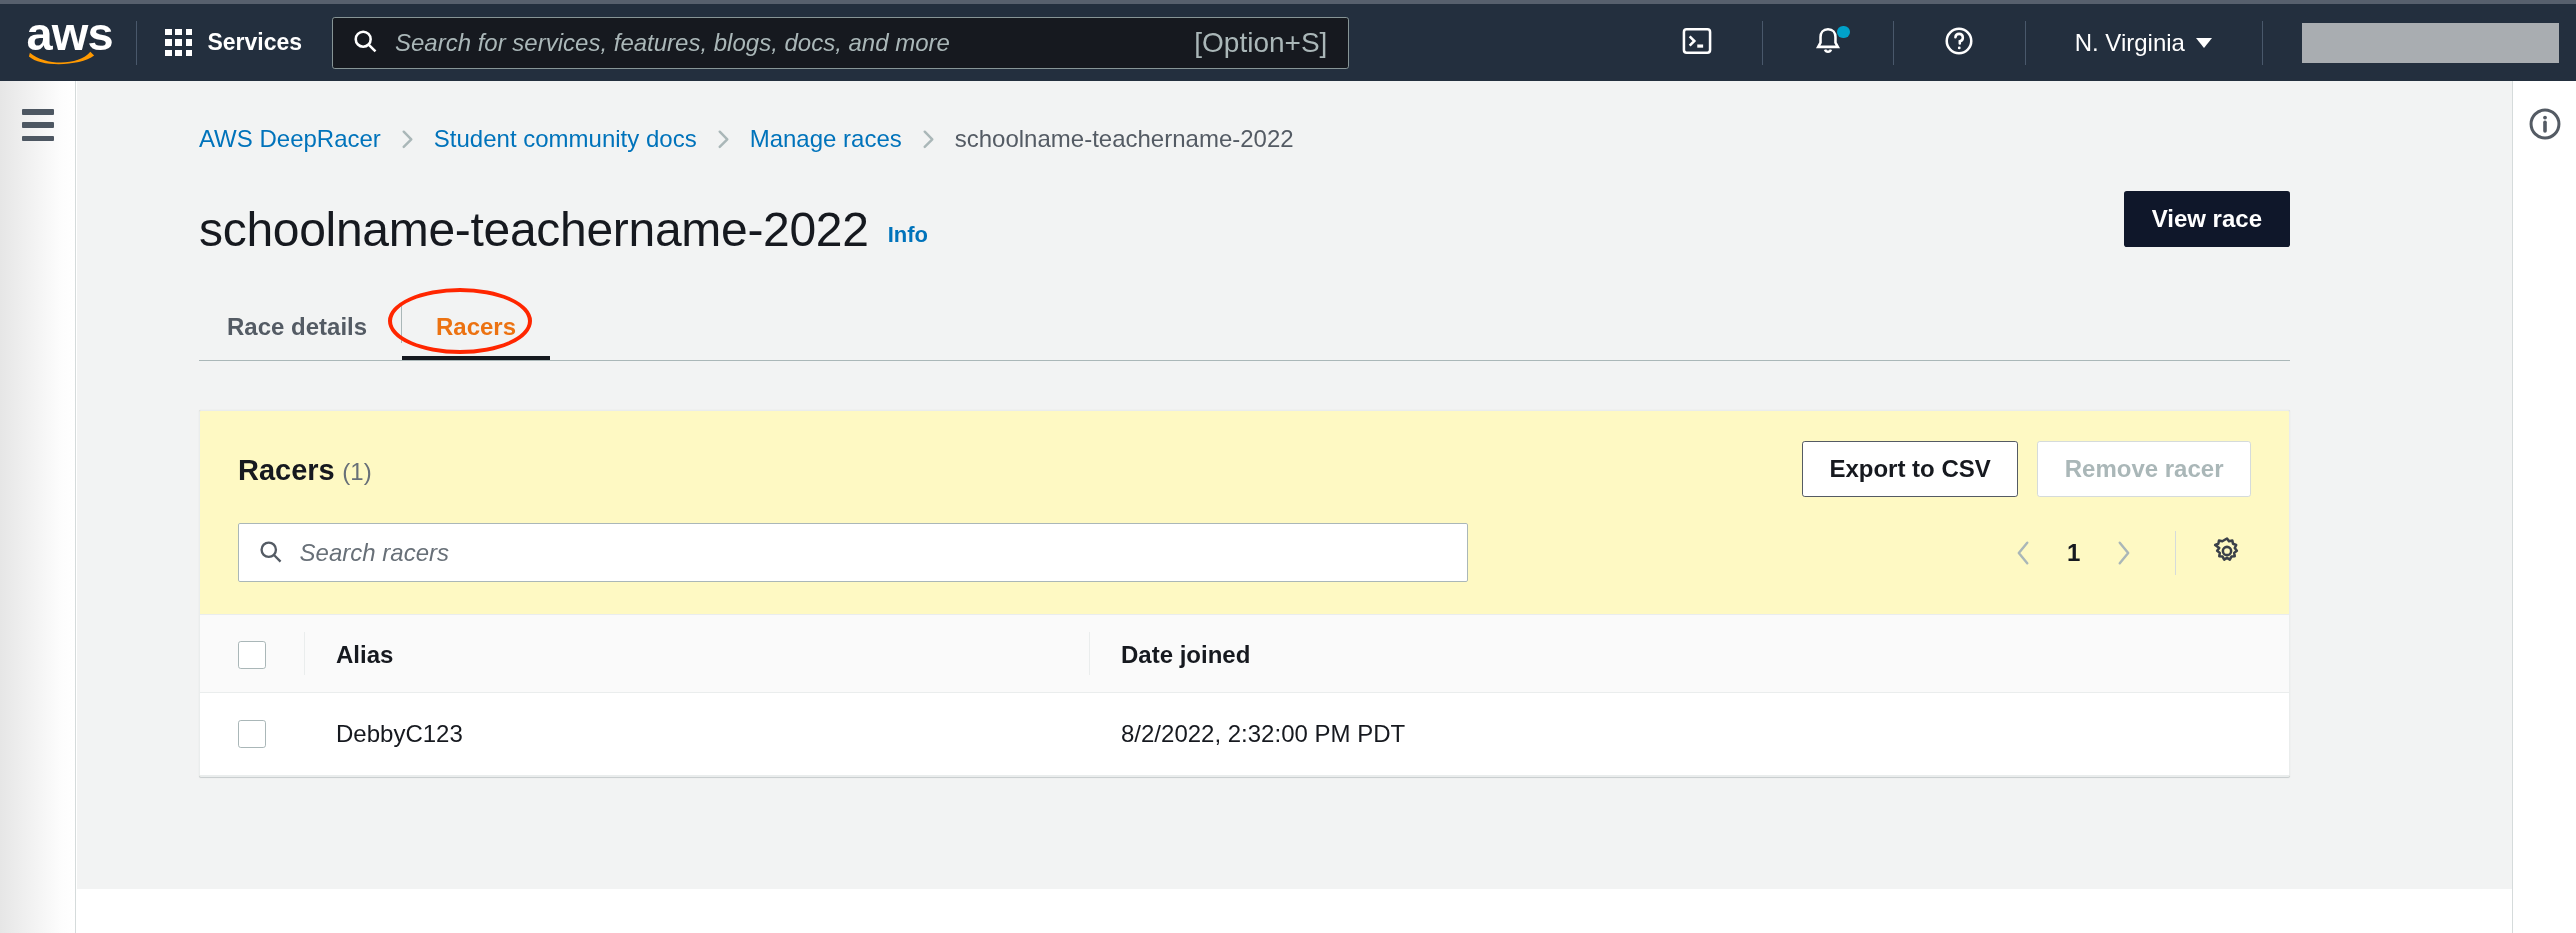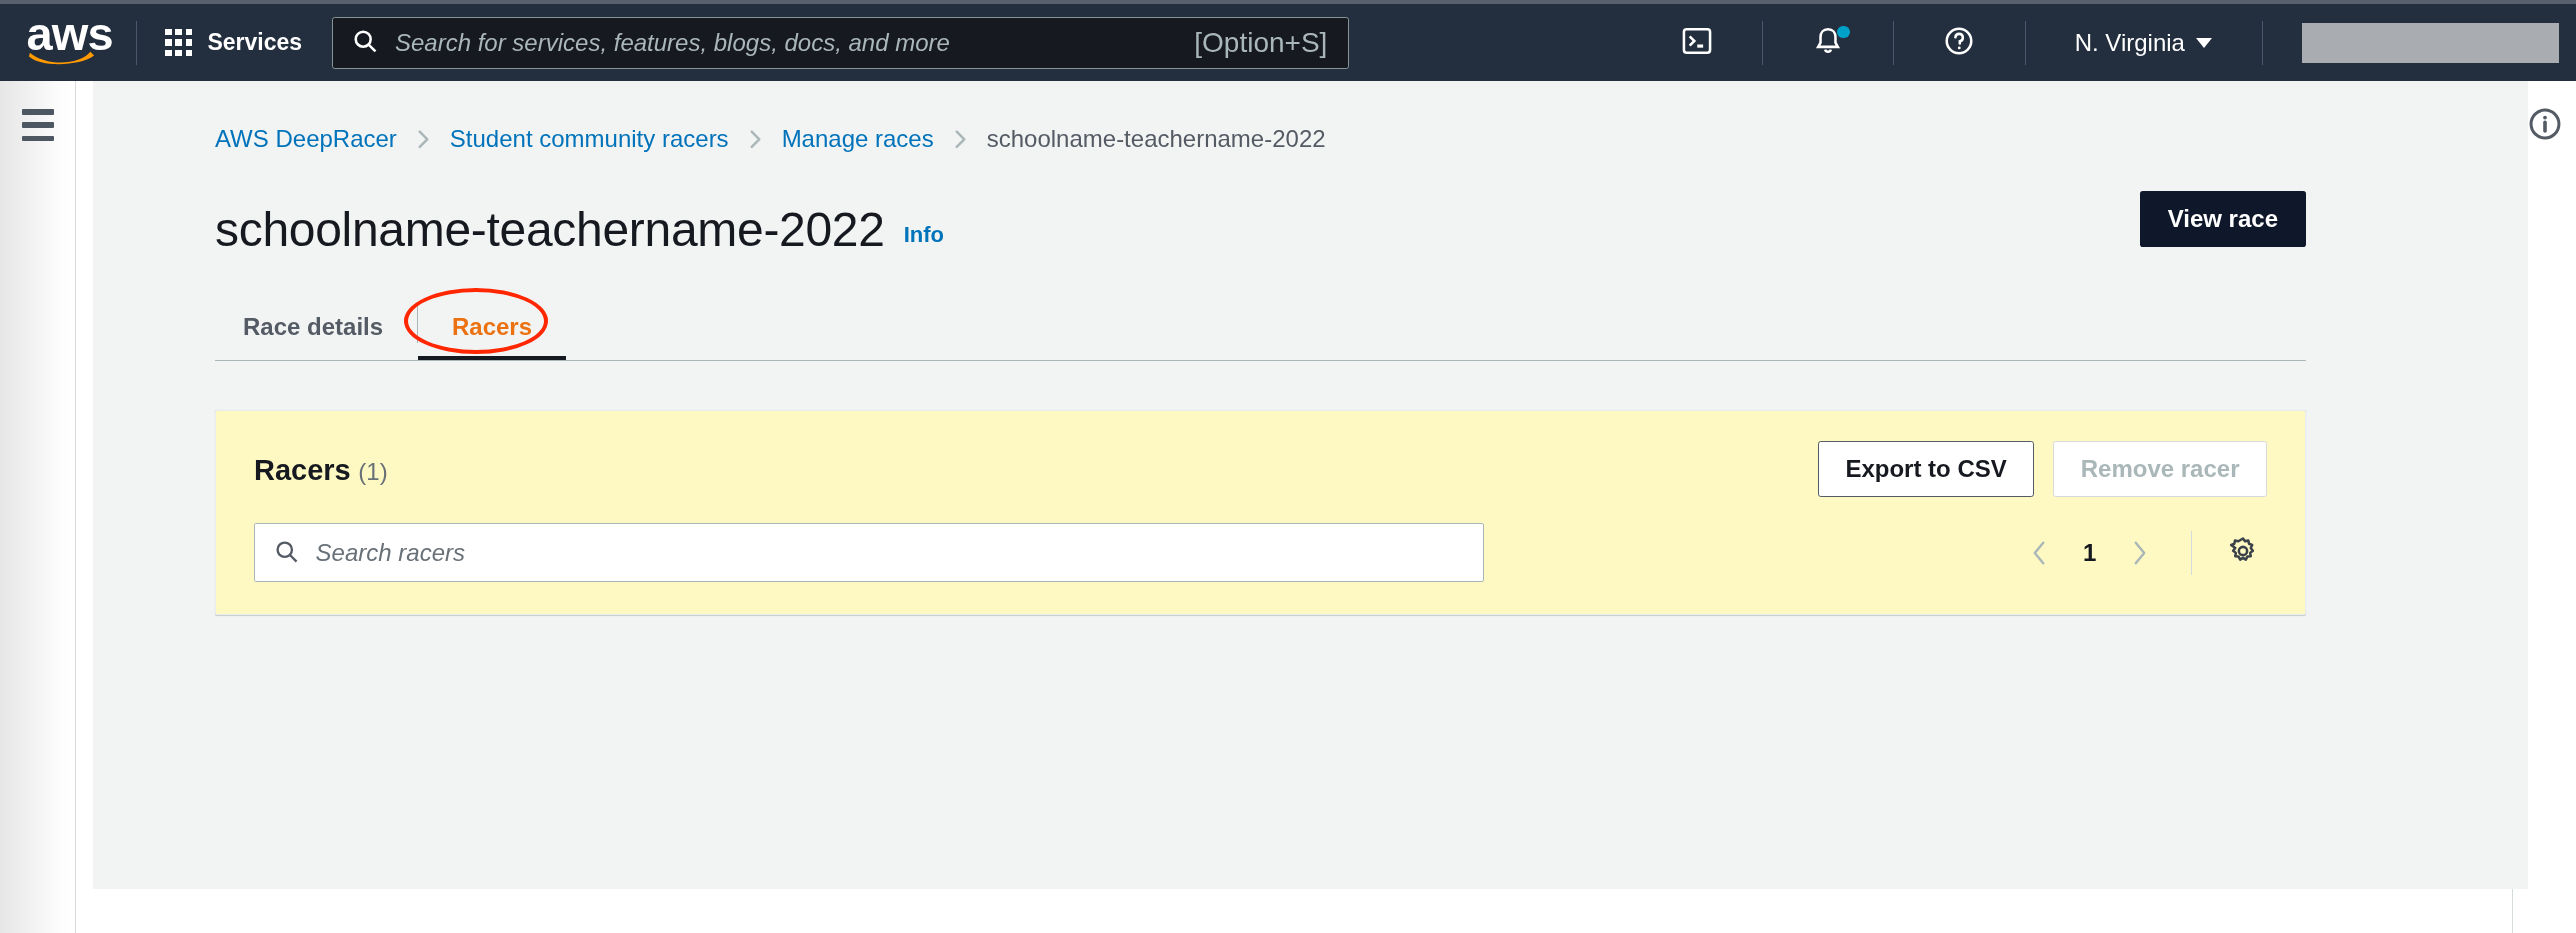--- a/index.html
+++ b/index.html
@@ -187,21 +187,21 @@
     padding-top: 24.6px;
     display: flex;
     justify-content: center;
   }
   .info-circle-btn { cursor: pointer; height: 40px; }
 
   
   .content {
     position: absolute;
     top: 81px;
-    left: 93px;
+    left: 77px;
     width: 2435px;
     height: 808px;
     background: #f2f3f3;
     overflow: hidden;
     padding-left: 48px;
   }
 
   .content-inner { padding: 40px 0 0 74px; }
 
   
@@ -579,21 +579,21 @@
 <div class="content">
   <div class="content-inner">
 
     <nav class="breadcrumb">
       <a class="crumb-link">AWS DeepRacer</a>
       <span class="crumb-sep">
         <svg width="19" height="24.6" viewBox="0 0 20 26" fill="none" stroke="#aab7b8" stroke-width="2.6" stroke-linecap="round" stroke-linejoin="round">
             <polyline points="6,5 14,13 6,21"></polyline>
           </svg>
       </span>
-      <a class="crumb-link">Student community racers</a>
+      <a class="crumb-link">Student community docs</a>
       <span class="crumb-sep">
         <svg width="19" height="24.6" viewBox="0 0 20 26" fill="none" stroke="#aab7b8" stroke-width="2.6" stroke-linecap="round" stroke-linejoin="round">
             <polyline points="6,5 14,13 6,21"></polyline>
           </svg>
       </span>
       <a class="crumb-link">Manage races</a>
       <span class="crumb-sep">
         <svg width="19" height="24.6" viewBox="0 0 20 26" fill="none" stroke="#aab7b8" stroke-width="2.6" stroke-linecap="round" stroke-linejoin="round">
             <polyline points="6,5 14,13 6,21"></polyline>
           </svg>
@@ -660,18 +660,38 @@
                 <svg width="32" height="32" viewBox="0 0 24 24" fill="none" stroke="#3b4149" stroke-width="1.9">
                   <circle cx="12" cy="12" r="3.1"></circle>
                   <path d="M12 2.6 l1.5 2.1 2.5-.6 .5 2.5 2.4 .9-1.1 2.3 1.6 2-2 1.6 .4 2.5-2.5 .3-1.2 2.3-2.1-1.4-2.1 1.4-1.2-2.3-2.5-.3 .4-2.5-2-1.6 1.6-2L3.1 7.5l2.4-.9 .5-2.5 2.5 .6z" stroke-linejoin="round"></path>
                 </svg>
               </span>
             </span>
           </div>
         </div>
       </div>
 
+      <table class="racers">
+        <thead>
+          <tr>
+            <th class="col-check">
+              <span class="checkbox"></span>
+            </th>
+            <th class="col-alias">Alias</th>
+            <th class="col-date">Date joined</th>
+          </tr>
+        </thead>
+        <tbody>
+          <tr>
+            <td class="col-check">
+              <span class="checkbox"></span>
+            </td>
+            <td class="col-alias">DebbyC123</td>
+            <td class="col-date">8/2/2022, 2:32:00 PM PDT</td>
+          </tr>
+        </tbody>
+      </table>
 
     </section>
 
   </div>
 </div>
 
 
 </body></html>

